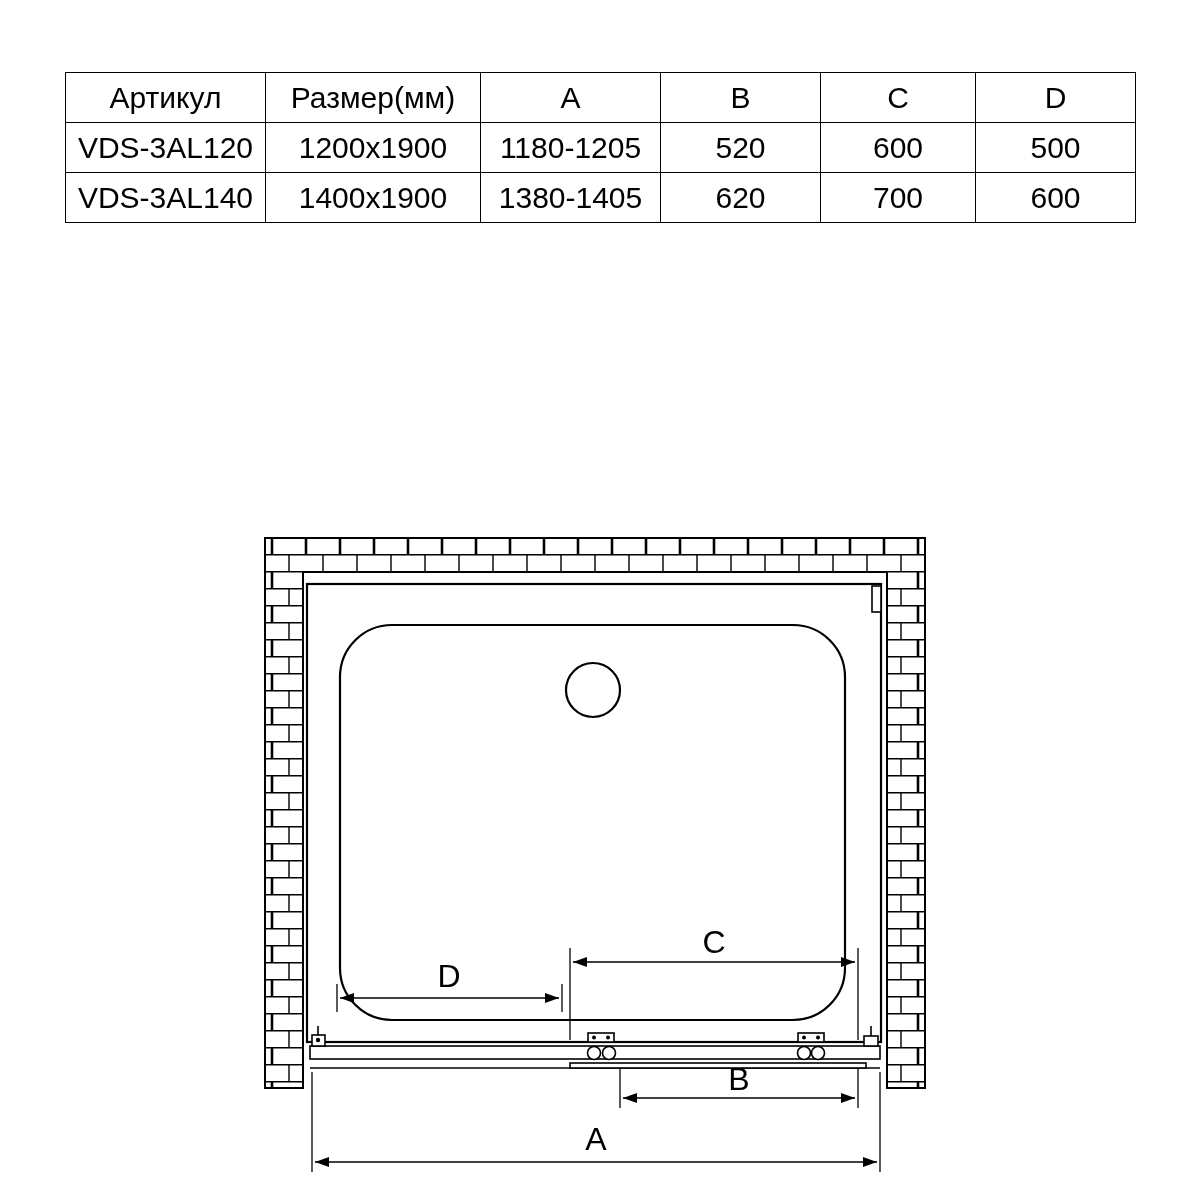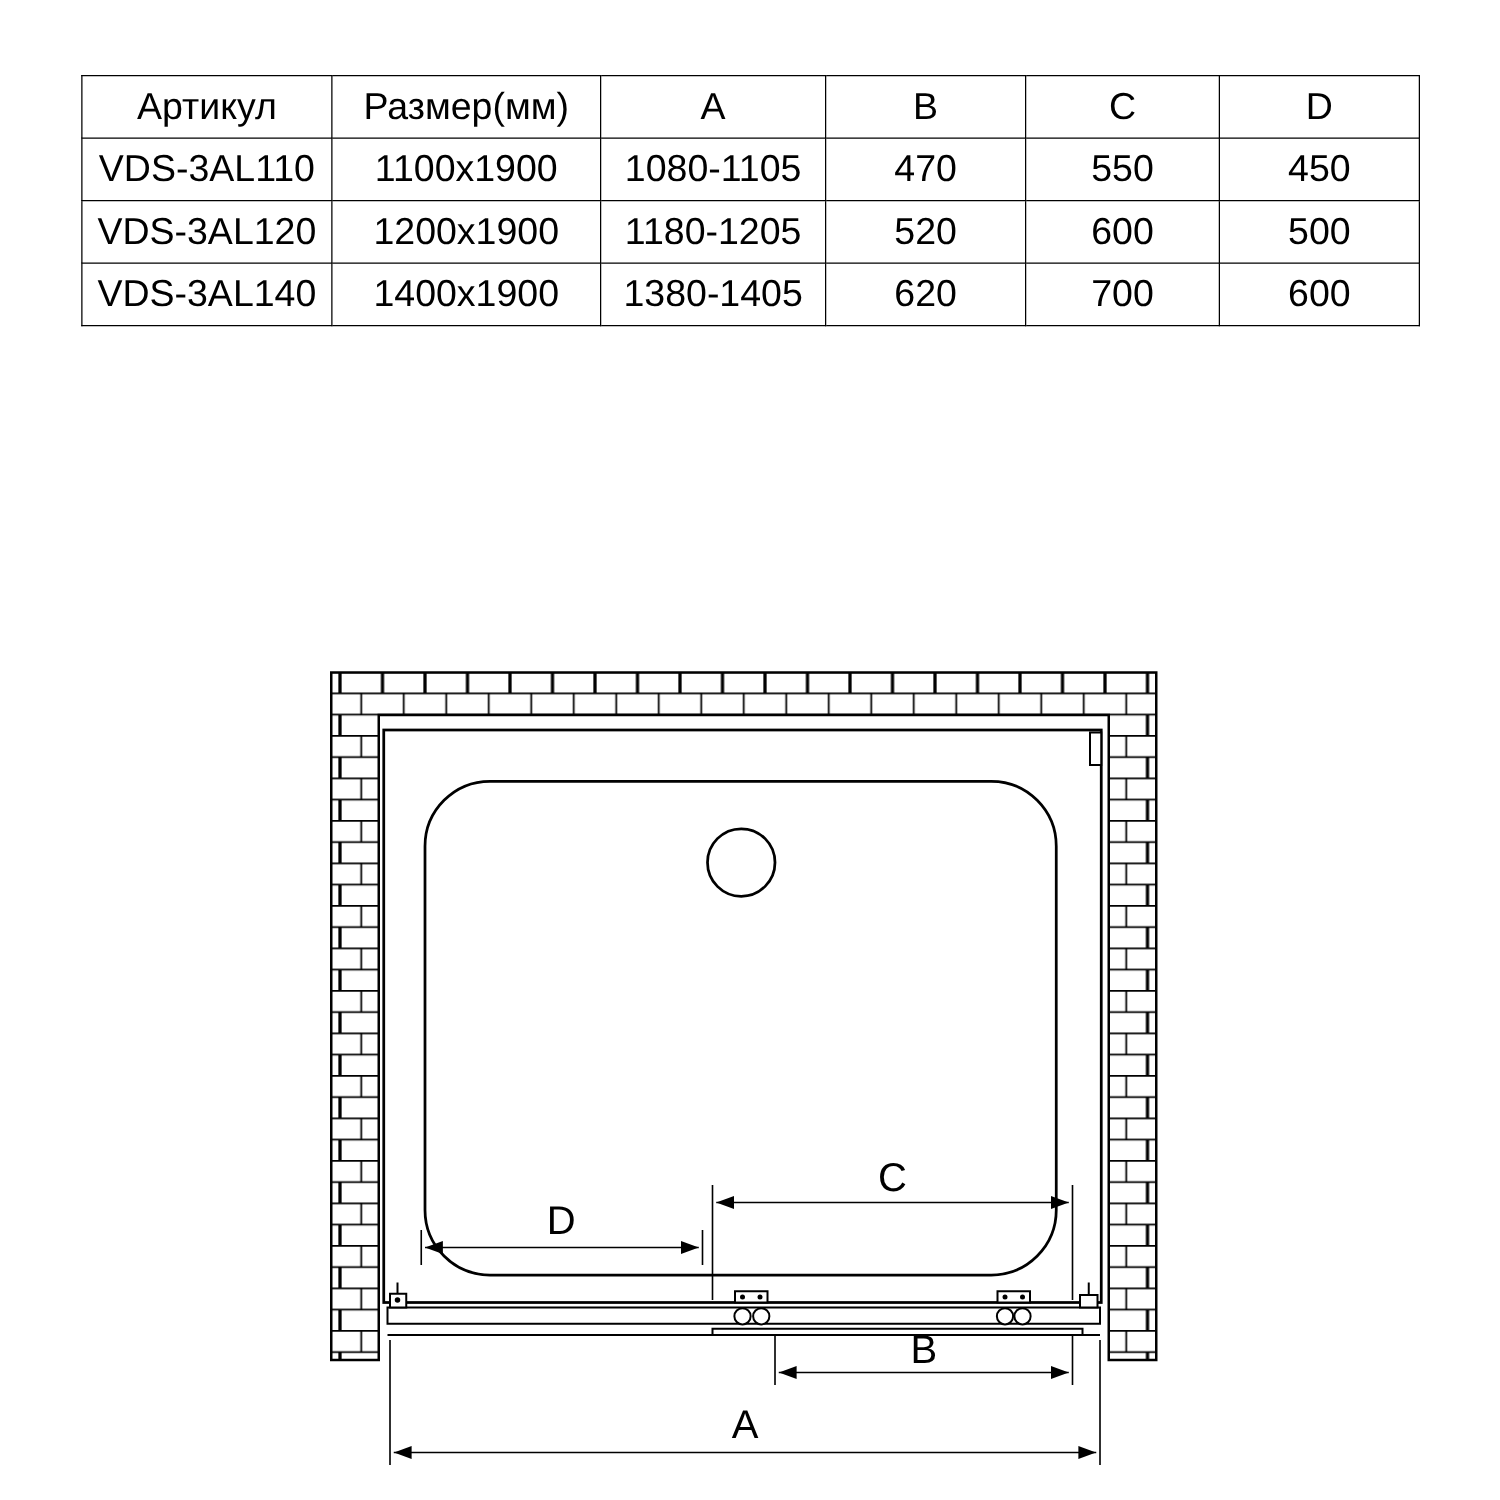--- a/index.html
+++ b/index.html
@@ -1,20 +1,20 @@
 <!DOCTYPE html>
 <html><head>
 <meta charset="utf-8">
 <style>
   * { margin:0; padding:0; box-sizing:border-box; }
   html,body { width:1200px; height:1200px; background:#fff; overflow:hidden; }
   body { font-family:"Liberation Sans", sans-serif; position:relative; color:#000; }
 
   .spec-table {
-    position:absolute; left:65px; top:60px;
+    position:absolute; left:65px; top:72px;
     border-collapse:collapse; table-layout:fixed; width:1070px;
   }
   .spec-table th, .spec-table td {
     border:1.5px solid #000; text-align:center; vertical-align:middle;
     font-size:30px; font-weight:normal; height:50px; padding:0 4px;
     white-space:nowrap; overflow:hidden;
   }
 
   .drawing-wrap { position:absolute; left:0; top:520px; width:1200px; height:680px; }
   svg text { font-family:"Liberation Sans", sans-serif; font-size:32px; fill:#000; }
@@ -41,28 +41,20 @@
     <tr>
       <th>Артикул</th>
       <th>Размер(мм)</th>
       <th>A</th>
       <th>B</th>
       <th>C</th>
       <th>D</th>
     </tr>
   </thead>
   <tbody>
-    <tr>
-      <td>VDS-3AL110</td>
-      <td>1100x1900</td>
-      <td>1080-1105</td>
-      <td>470</td>
-      <td>550</td>
-      <td>450</td>
-    </tr>
     <tr>
       <td>VDS-3AL120</td>
       <td>1200x1900</td>
       <td>1180-1205</td>
       <td>520</td>
       <td>600</td>
       <td>500</td>
     </tr>
     <tr>
       <td>VDS-3AL140</td>

